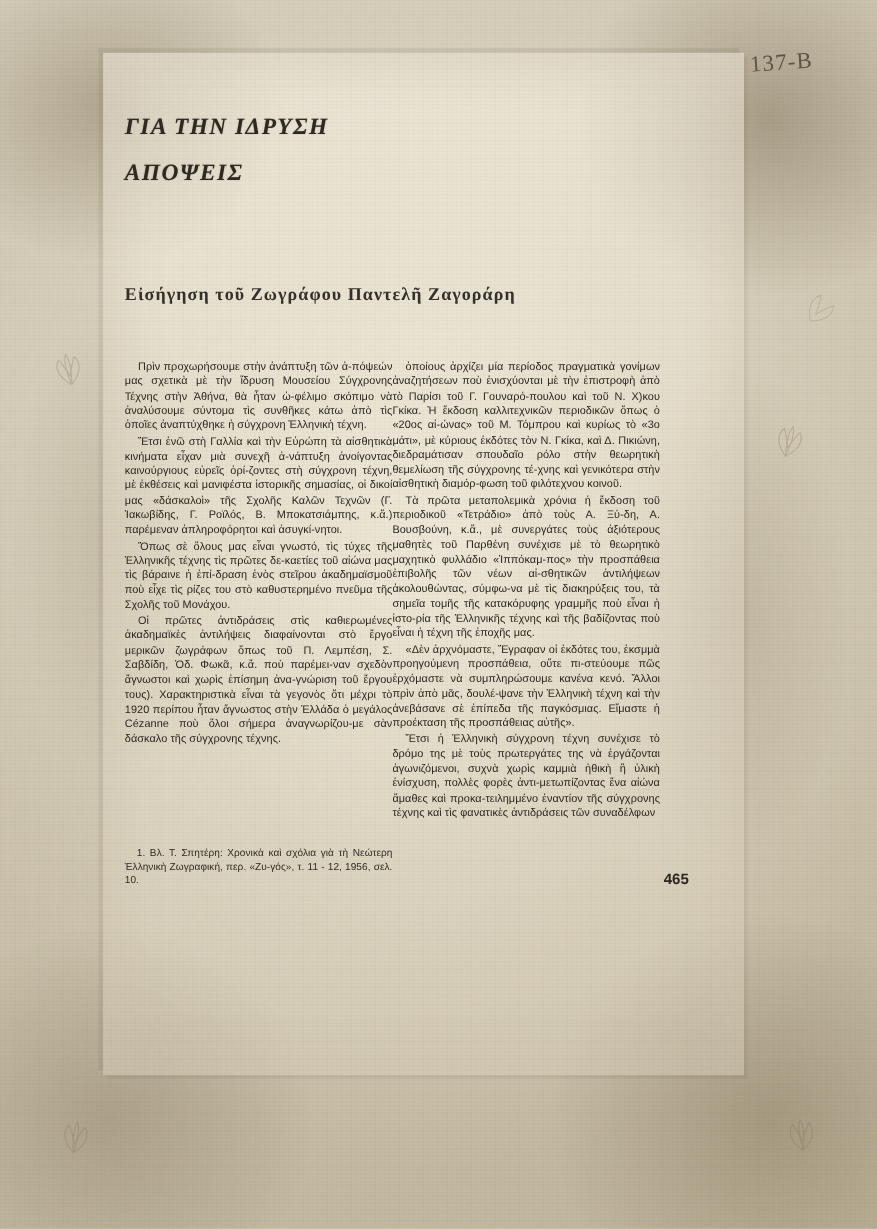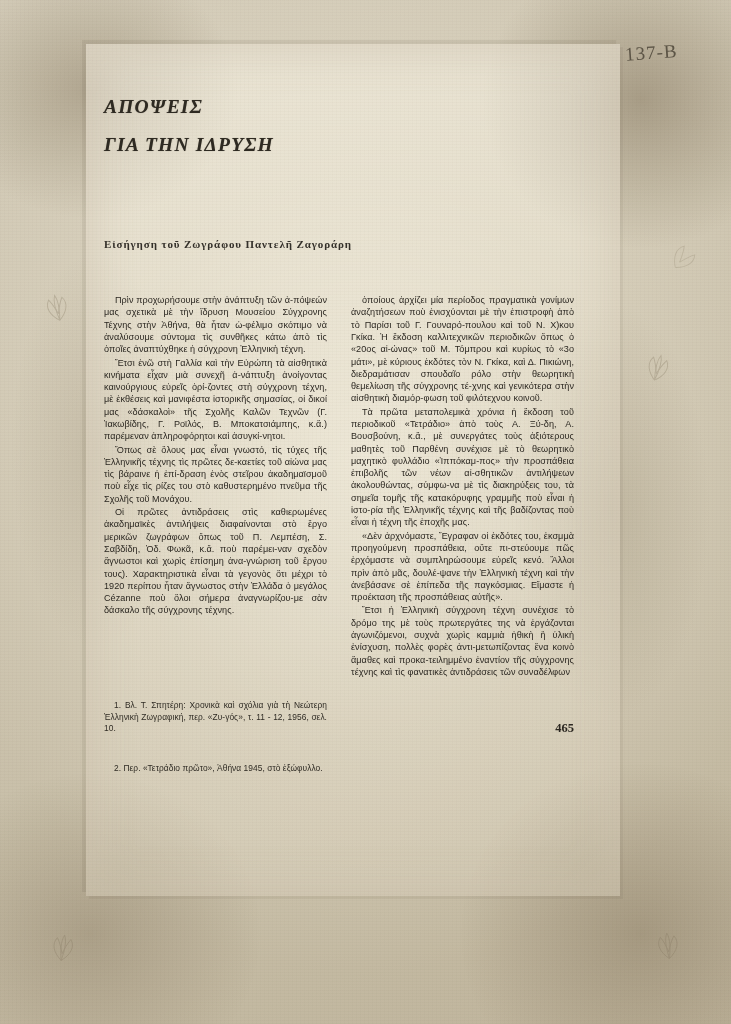--- a/index.html
+++ b/index.html
@@ -91,29 +91,28 @@
     line-height: 1.95;
     color: #2e2a22;
     text-shadow: 0 0 1px rgba(60,52,38,0.45);
   }
   h1.title .line { display: block; }
 
   .byline {
     margin-top: 74px;
     font-family: "Liberation Serif", serif;
     font-weight: bold;
-    font-size: 11px;
+    font-size: 15px;
     letter-spacing: 0.9px;
     color: #34302a;
   }
 
   .columns {
     margin-top: 44px;
     display: flex;
-    gap: 24px;
     width: 470px;
   }
   .col {
     width: 223px;
   }
   .col p {
     margin: 0 0 1px 0;
     font-family: "Liberation Sans", sans-serif;
     font-size: 9.1px;
     line-height: 12.3px;
@@ -122,21 +121,20 @@
     text-indent: 11px;
     letter-spacing: 0.05px;
   }
 
   .footnotes {
     margin-top: 16px;
     display: flex;
     gap: 24px;
     width: 470px;
     position: relative;
-    flex-direction: column;
   }
   .footnotes .col { width: 223px; }
   .footnotes p {
     margin: 0;
     font-family: "Liberation Sans", sans-serif;
     font-size: 8.4px;
     line-height: 11.4px;
     color: #2f2b24;
     text-align: justify;
     text-indent: 10px;
@@ -145,21 +143,21 @@
     width: 86px;
     height: 1px;
     background: #4a4338;
     opacity: 0.0;
     margin-bottom: 4px;
   }
   .page-number {
     position: absolute;
     right: 0;
     top: 26px;
-    font-family: Liberation Serif, serif;
+    font-family: Liberation Sans, sans-serif;
     font-weight: bold;
     font-size: 12.5px;
     color: #2b2721;
   }
 
   
   .leaf {
     position: absolute;
     width: 34px;
     height: 34px;
@@ -242,49 +240,45 @@
       <path d="M20 36 C30 28 34 18 28 10 C24 16 22 22 20 28"></path>
     </g>
       </svg>
   </div>
 
   <div class="archive-number">137-B</div>
 
   <div class="content">
 
     <h1 class="title">
+      <span class="line">ΓΙΑ ΤΗΝ ΙΔΡΥΣΗ</span>
       <span class="line">ΑΠΟΨΕΙΣ</span>
-      <span class="line">ΓΙΑ ΤΗΝ ΙΔΡΥΣΗ</span>
     </h1>
 
     <div class="byline">Εἰσήγηση τοῦ Ζωγράφου Παντελῆ Ζαγοράρη</div>
 
     <div class="columns">
       <div class="col">
         <p>Πρὶν προχωρήσουμε στὴν ἀνάπτυξη τῶν ἀ-πόψεών μας σχετικὰ μὲ τὴν ἵδρυση Μουσείου Σύγχρονης Τέχνης στὴν Ἀθήνα, θὰ ἦταν ὠ-φέλιμο σκόπιμο νὰ ἀναλύσουμε σύντομα τὶς συνθῆκες κάτω ἀπὸ τὶς ὁποῖες ἀναπτύχθηκε ἡ σύγχρονη Ἑλληνικὴ τέχνη.</p>
         <p>Ἔτσι ἐνῶ στὴ Γαλλία καὶ τὴν Εὐρώπη τὰ αἰσθητικὰ κινήματα εἶχαν μιὰ συνεχῆ ἀ-νάπτυξη ἀνοίγοντας καινούργιους εὐρεῖς ὁρί-ζοντες στὴ σύγχρονη τέχνη, μὲ ἐκθέσεις καὶ μανιφέστα ἱστορικῆς σημασίας, οἱ δικοί μας «δάσκαλοὶ» τῆς Σχολῆς Καλῶν Τεχνῶν (Γ. Ἰακωβίδης, Γ. Ροϊλός, Β. Μποκατσιάμπης, κ.ἄ.) παρέμεναν ἀπληροφόρητοι καὶ ἀσυγκί-νητοι.</p>
         <p>Ὅπως σὲ ὅλους μας εἶναι γνωστό, τὶς τύχες τῆς Ἑλληνικῆς τέχνης τὶς πρῶτες δε-καετίες τοῦ αἰώνα μας τὶς βάραινε ἡ ἐπί-δραση ἑνὸς στεῖρου ἀκαδημαϊσμοῦ ποὺ εἶχε τὶς ρίζες του στὸ καθυστερημένο πνεῦμα τῆς Σχολῆς τοῦ Μονάχου.</p>
         <p>Οἱ πρῶτες ἀντιδράσεις στὶς καθιερωμένες ἀκαδημαϊκὲς ἀντιλήψεις διαφαίνονται στὸ ἔργο μερικῶν ζωγράφων ὅπως τοῦ Π. Λεμπέση, Σ. Σαβδίδη, Ὀδ. Φωκᾶ, κ.ἄ. ποὺ παρέμει-ναν σχεδὸν ἄγνωστοι καὶ χωρὶς ἐπίσημη ἀνα-γνώριση τοῦ ἔργου τους). Χαρακτηριστικὰ εἶναι τὰ γεγονὸς ὅτι μέχρι τὸ 1920 περίπου ἦταν ἄγνωστος  στὴν Ἑλλάδα ὁ μεγάλος Cézanne  ποὺ ὅλοι σήμερα ἀναγνωρίζου-με σὰν δάσκαλο τῆς σύγχρονης τέχνης.</p>
       </div>
       <div class="col">
         <p>ὁποίους ἀρχίζει μία περίοδος πραγματικὰ γονίμων ἀναζητήσεων ποὺ ἐνισχύονται μὲ τὴν ἐπιστροφὴ ἀπὸ τὸ Παρίσι τοῦ Γ. Γουναρό-πουλου καὶ τοῦ Ν. Χ)κου Γκίκα. Ἡ ἔκδοση καλλιτεχνικῶν περιοδικῶν ὅπως ὁ «20ος αἰ-ώνας» τοῦ Μ. Τόμπρου καὶ κυρίως τὸ «3ο μάτι», μὲ κύριους ἐκδότες τὸν Ν. Γκίκα, καὶ Δ. Πικιώνη, διεδραμάτισαν σπουδαῖο ρόλο στὴν θεωρητικὴ θεμελίωση τῆς σύγχρονης τέ-χνης καὶ γενικότερα στὴν αἰσθητικὴ διαμόρ-φωση τοῦ φιλότεχνου κοινοῦ.</p>
         <p>Τὰ πρῶτα μεταπολεμικὰ χρόνια ἡ ἔκδοση τοῦ περιοδικοῦ «Τετράδιο» ἀπὸ τοὺς Α. Ξύ-δη, Α. Βουσβούνη, κ.ἄ., μὲ συνεργάτες τοὺς ἀξιότερους μαθητὲς τοῦ Παρθένη συνέχισε μὲ τὸ θεωρητικὸ μαχητικὸ φυλλάδιο «Ἱππόκαμ-πος» τὴν προσπάθεια ἐπιβολῆς τῶν νέων αἰ-σθητικῶν ἀντιλήψεων ἀκολουθώντας, σύμφω-να μὲ τὶς διακηρύξεις του, τὰ σημεῖα τομῆς τῆς κατακόρυφης γραμμῆς ποὺ εἶναι ἡ ἱστο-ρία τῆς Ἑλληνικῆς τέχνης καὶ τῆς βαδίζοντας ποὺ εἶναι ἡ τέχνη τῆς ἐποχῆς μας.</p>
-        <p>«Δὲν ἀρχνόμαστε, Ἔγραφαν οἱ ἐκδότες του, ἐκσμμὰ προηγούμενη προσπάθεια, οὔτε πι-στεύουμε πῶς ἐρχόμαστε νὰ συμπληρώσουμε εὐρεῖς κενό. Ἄλλοι πρὶν ἀπὸ μᾶς, δουλέ-ψανε τὴν Ἑλληνικὴ τέχνη καὶ τὴν ἀνεβάσανε σὲ ἐπίπεδα τῆς παγκόσμιας. Εἴμαστε ἡ προέκταση τῆς προσπάθειας αὐτῆς».</p>
-        <p>Ἔτσι ἡ Ἑλληνικὴ σύγχρονη τέχνη συνέχισε τὸ δρόμο της μὲ τοὺς πρωτεργάτες της νὰ ἐργάζονται ἀγωνιζόμενοι, συχνὰ χωρὶς καμμιὰ ἠθικὴ ἢ ὑλικὴ ἐνίσχυση, πολλὲς φορὲς ἀντι-μετωπίζοντας ἕνα κοινὸ ἄμαθες καὶ προκα-τειλημμένο ἐναντίον τῆς σύγχρονης τέχνης καὶ τὶς φανατικὲς ἀντιδράσεις τῶν συναδέλφων</p>
+        <p>«Δὲν ἀρχνόμαστε, Ἔγραφαν οἱ ἐκδότες του, ἐκσμμὰ προηγούμενη προσπάθεια, οὔτε πι-στεύουμε πῶς ἐρχόμαστε νὰ συμπληρώσουμε κανένα κενό. Ἄλλοι πρὶν ἀπὸ μᾶς, δουλέ-ψανε τὴν Ἑλληνικὴ τέχνη καὶ τὴν ἀνεβάσανε σὲ ἐπίπεδα τῆς παγκόσμιας. Εἴμαστε ἡ προέκταση τῆς προσπάθειας αὐτῆς».</p>
+        <p>Ἔτσι ἡ Ἑλληνικὴ σύγχρονη τέχνη συνέχισε τὸ δρόμο της μὲ τοὺς πρωτεργάτες της νὰ ἐργάζονται ἀγωνιζόμενοι, συχνὰ χωρὶς καμμιὰ ἠθικὴ ἢ ὑλικὴ ἐνίσχυση, πολλὲς φορὲς ἀντι-μετωπίζοντας ἕνα αἰώνα ἄμαθες καὶ προκα-τειλημμένο ἐναντίον τῆς σύγχρονης τέχνης καὶ τὶς φανατικὲς ἀντιδράσεις τῶν συναδέλφων</p>
       </div>
     </div>
 
     <div class="footnotes">
       <div class="col">
         <div class="rule"></div>
         <p>1. Βλ. Τ. Σπητέρη: Χρονικὰ καὶ σχόλια γιὰ τὴ Νεώτερη Ἑλληνικὴ Ζωγραφική, περ. «Ζυ-γός», τ. 11 - 12, 1956, σελ. 10.</p>
       </div>
-      <div class="col">
-        <div class="rule"></div>
-        <p>2. Περ. «Τετράδιο πρῶτο», Ἀθήνα 1945, στὸ ἐξώφυλλο.</p>
-      </div>
       <div class="page-number">465</div>
     </div>
 
   </div>
 
   <div class="grain"></div>
 </div>
 
 </body></html>

